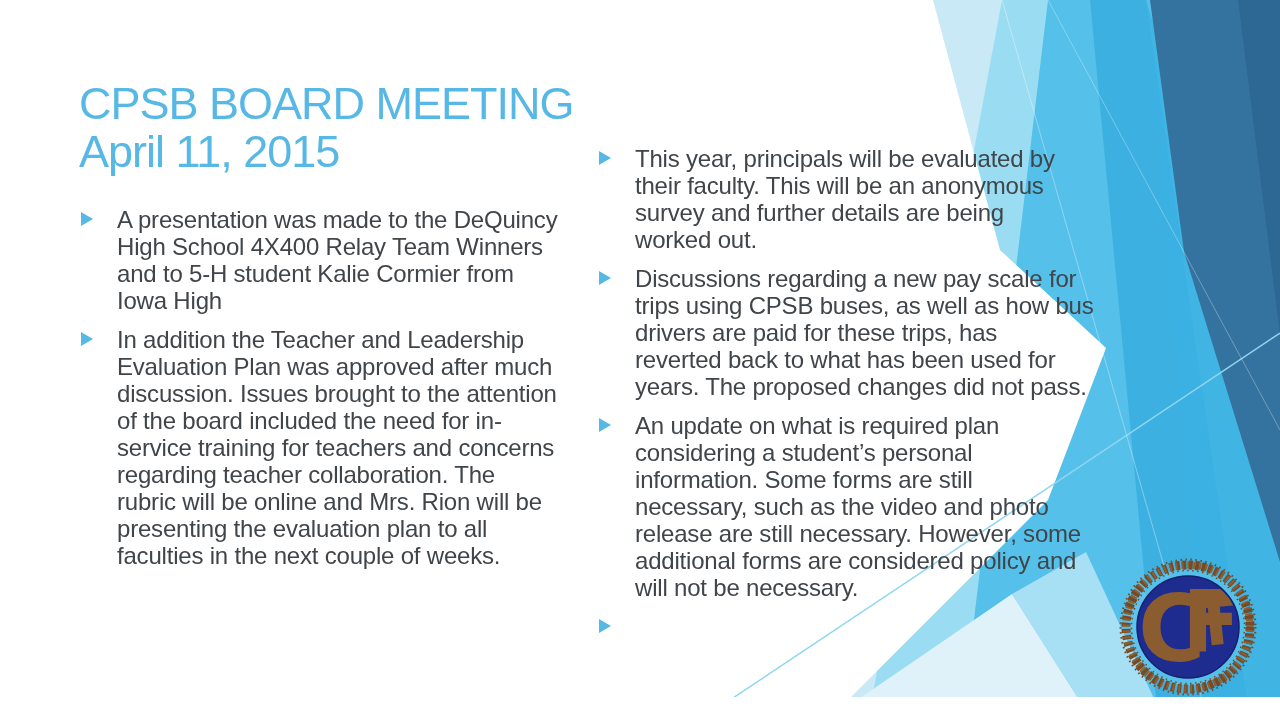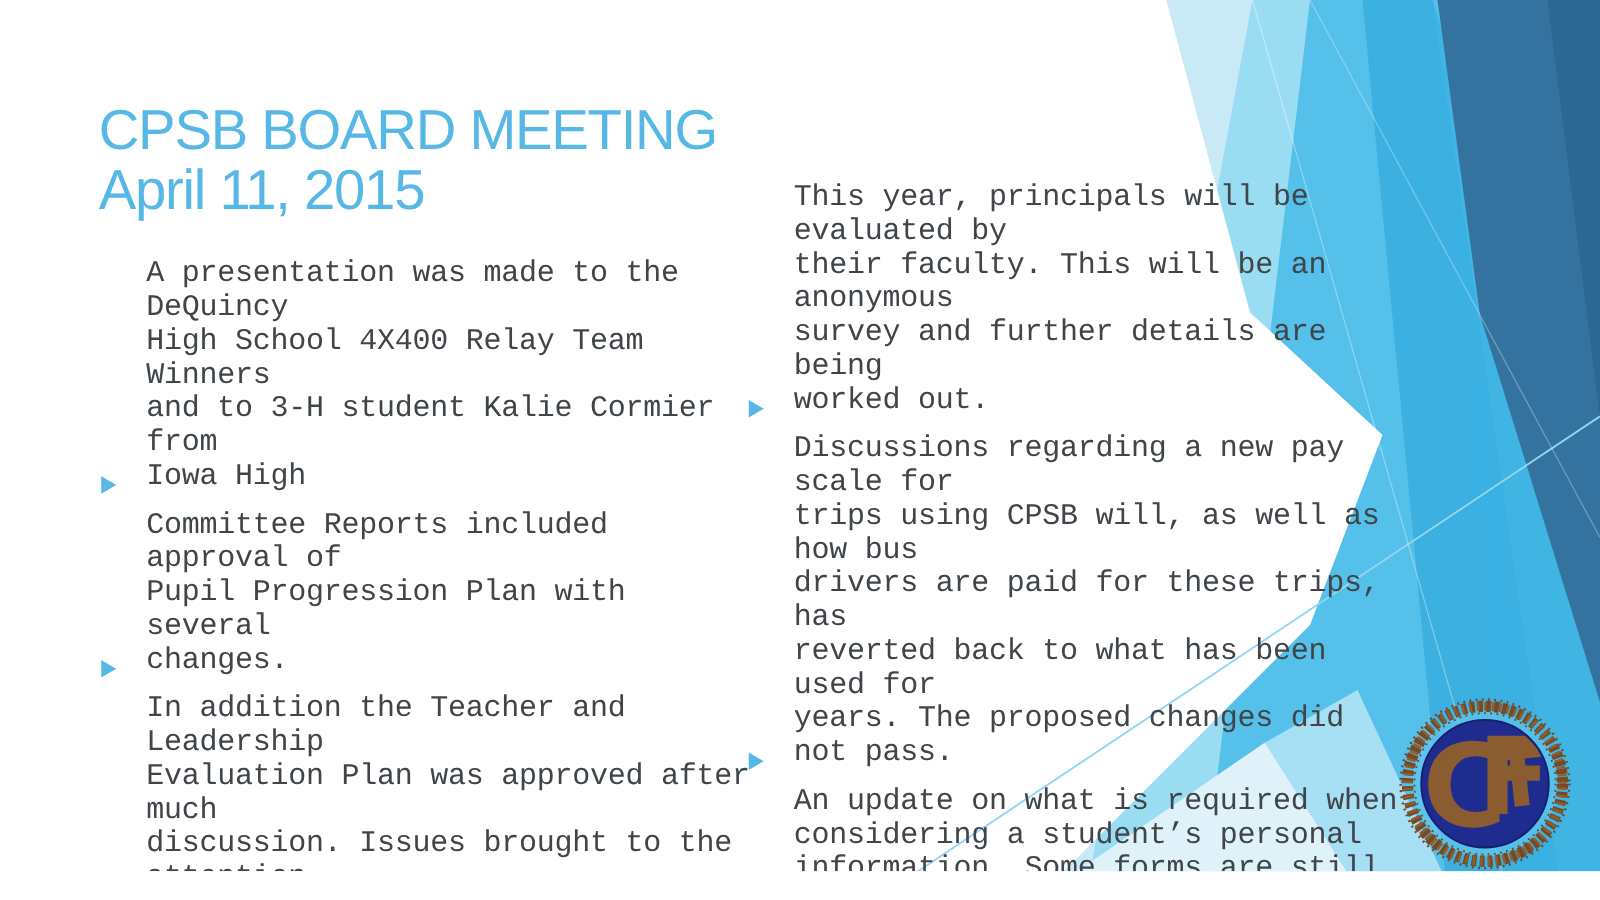--- a/index.html
+++ b/index.html
@@ -13,21 +13,21 @@
   .bg{position:absolute;left:0;top:0;width:1280px;height:720px;}
   .title{
     position:absolute;left:79px;top:80px;margin:0;
     font-size:45px;line-height:48px;font-weight:400;
     letter-spacing:-1px;color:#57B8E5;
     white-space:nowrap;
   }
   .col{position:absolute;width:520px;color:#404549;}
   .col-left{left:80px;top:206px;}
   .col-right{left:598px;top:145px;}
-  .bullet{display:flex;align-items:flex-end;margin:0 0 12px 0;font-family:Liberation Mono, monospace;}
+  .bullet{display:flex;align-items:flex-start;margin:0 0 12px 0;}
   .marker{
     flex:0 0 auto;width:0;height:0;
     border-left:12px solid #57B8E5;
     border-top:7px solid transparent;
     border-bottom:7px solid transparent;
     margin:6px 24px 0 1px;
   }
   .btext{
     font-size:24px;line-height:27px;letter-spacing:-0.2px;
     white-space:pre-line;
@@ -62,28 +62,22 @@
   <h1 class="title">
     <span>CPSB BOARD MEETING</span><br>
     <span>April 11, 2015</span>
   </h1>
 
   <div class="col col-left">
     <div class="bullet">
       <span class="marker"></span>
       <span class="btext">A presentation was made to the DeQuincy
 High School 4X400 Relay Team Winners
-and to 3-H student Kalie Cormier from
+and to 5-H student Kalie Cormier from
 Iowa High</span>
-    </div>
-    <div class="bullet">
-      <span class="marker"></span>
-      <span class="btext">Committee Reports included approval of
-Pupil Progression Plan with several
-changes.</span>
     </div>
     <div class="bullet">
       <span class="marker"></span>
       <span class="btext">In addition the Teacher and Leadership
 Evaluation Plan was approved after much
 discussion. Issues brought to the attention
 of the board included the need for in-
 service training for teachers and concerns
 regarding teacher collaboration. The
 rubric will be online and Mrs. Rion will be
@@ -96,28 +90,28 @@
     <div class="bullet">
       <span class="marker"></span>
       <span class="btext">This year, principals will be evaluated by
 their faculty. This will be an anonymous
 survey and further details are being
 worked out.</span>
     </div>
     <div class="bullet">
       <span class="marker"></span>
       <span class="btext">Discussions regarding a new pay scale for
-trips using CPSB will, as well as how bus
+trips using CPSB buses, as well as how bus
 drivers are paid for these trips, has
 reverted back to what has been used for
 years. The proposed changes did not pass.</span>
     </div>
     <div class="bullet">
       <span class="marker"></span>
-      <span class="btext">An update on what is required when
+      <span class="btext">An update on what is required plan
 considering a student’s personal
 information. Some forms are still
 necessary, such as the video and photo
 release are still necessary. However, some
 additional forms are considered policy and
 will not be necessary.</span>
     </div>
     <div class="bullet">
       <span class="marker"></span>
     </div>

